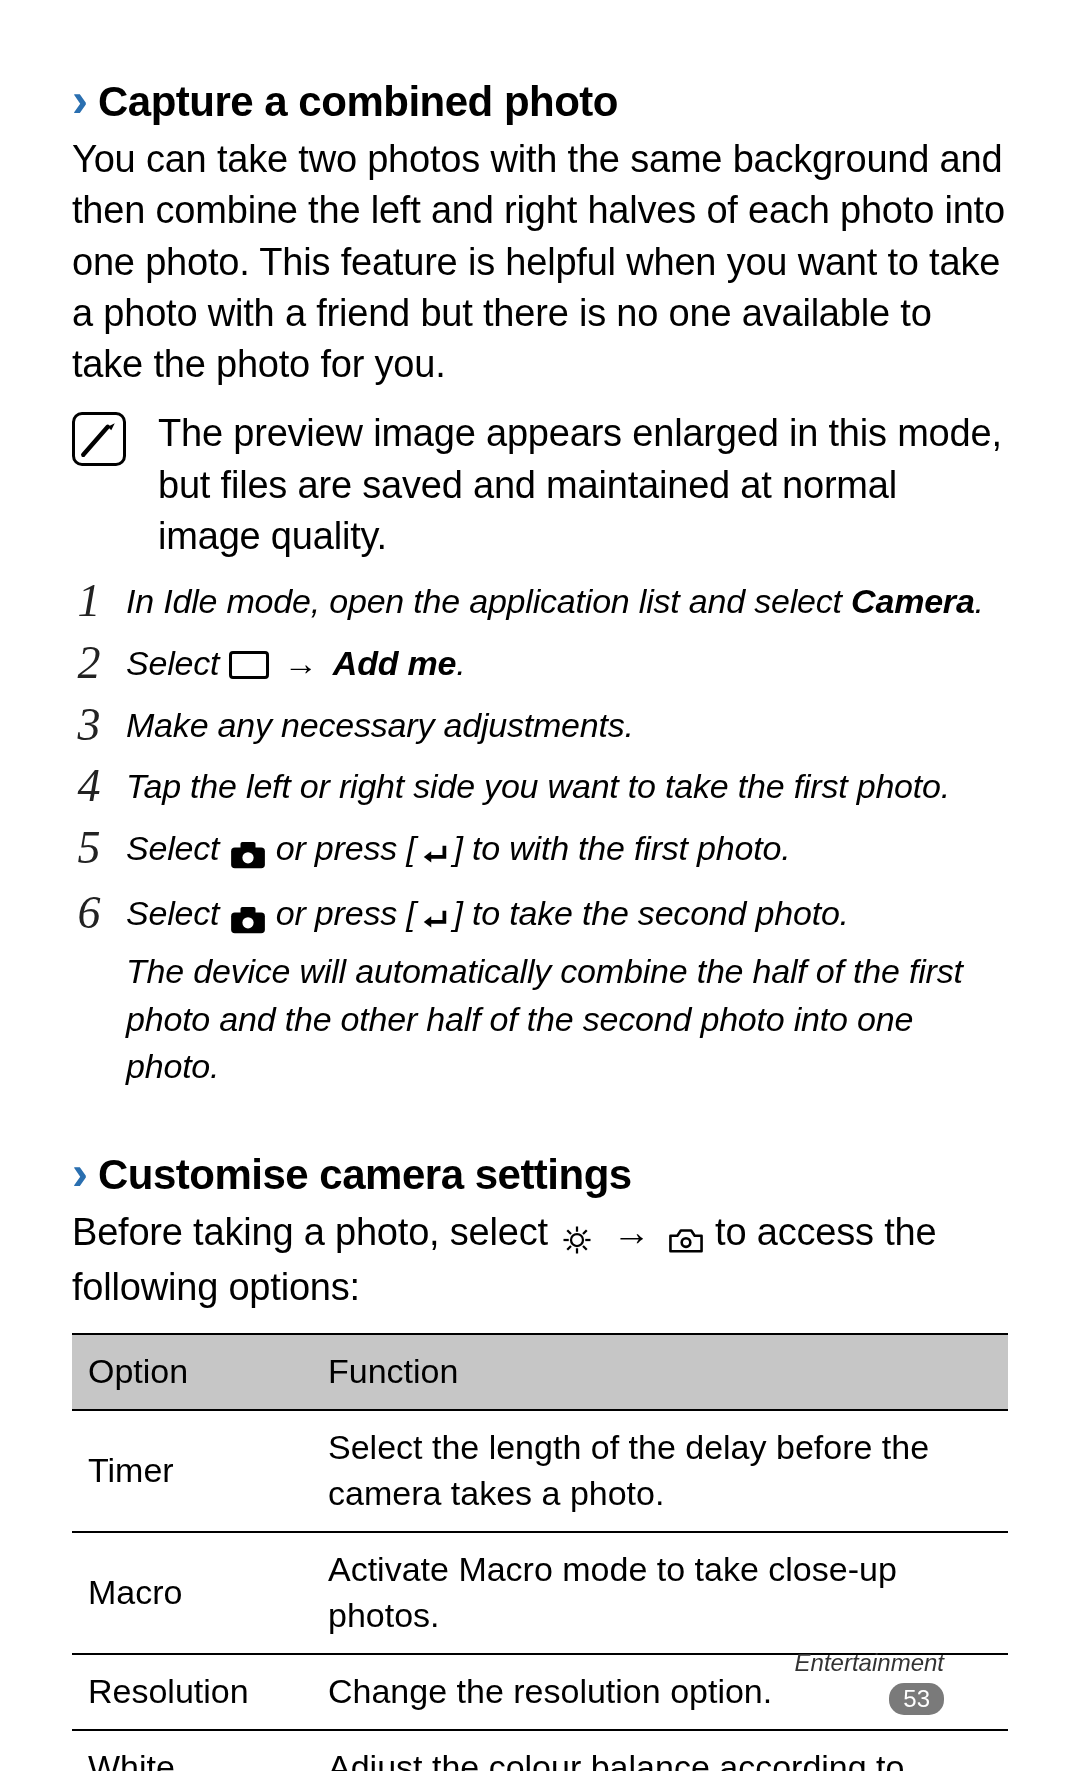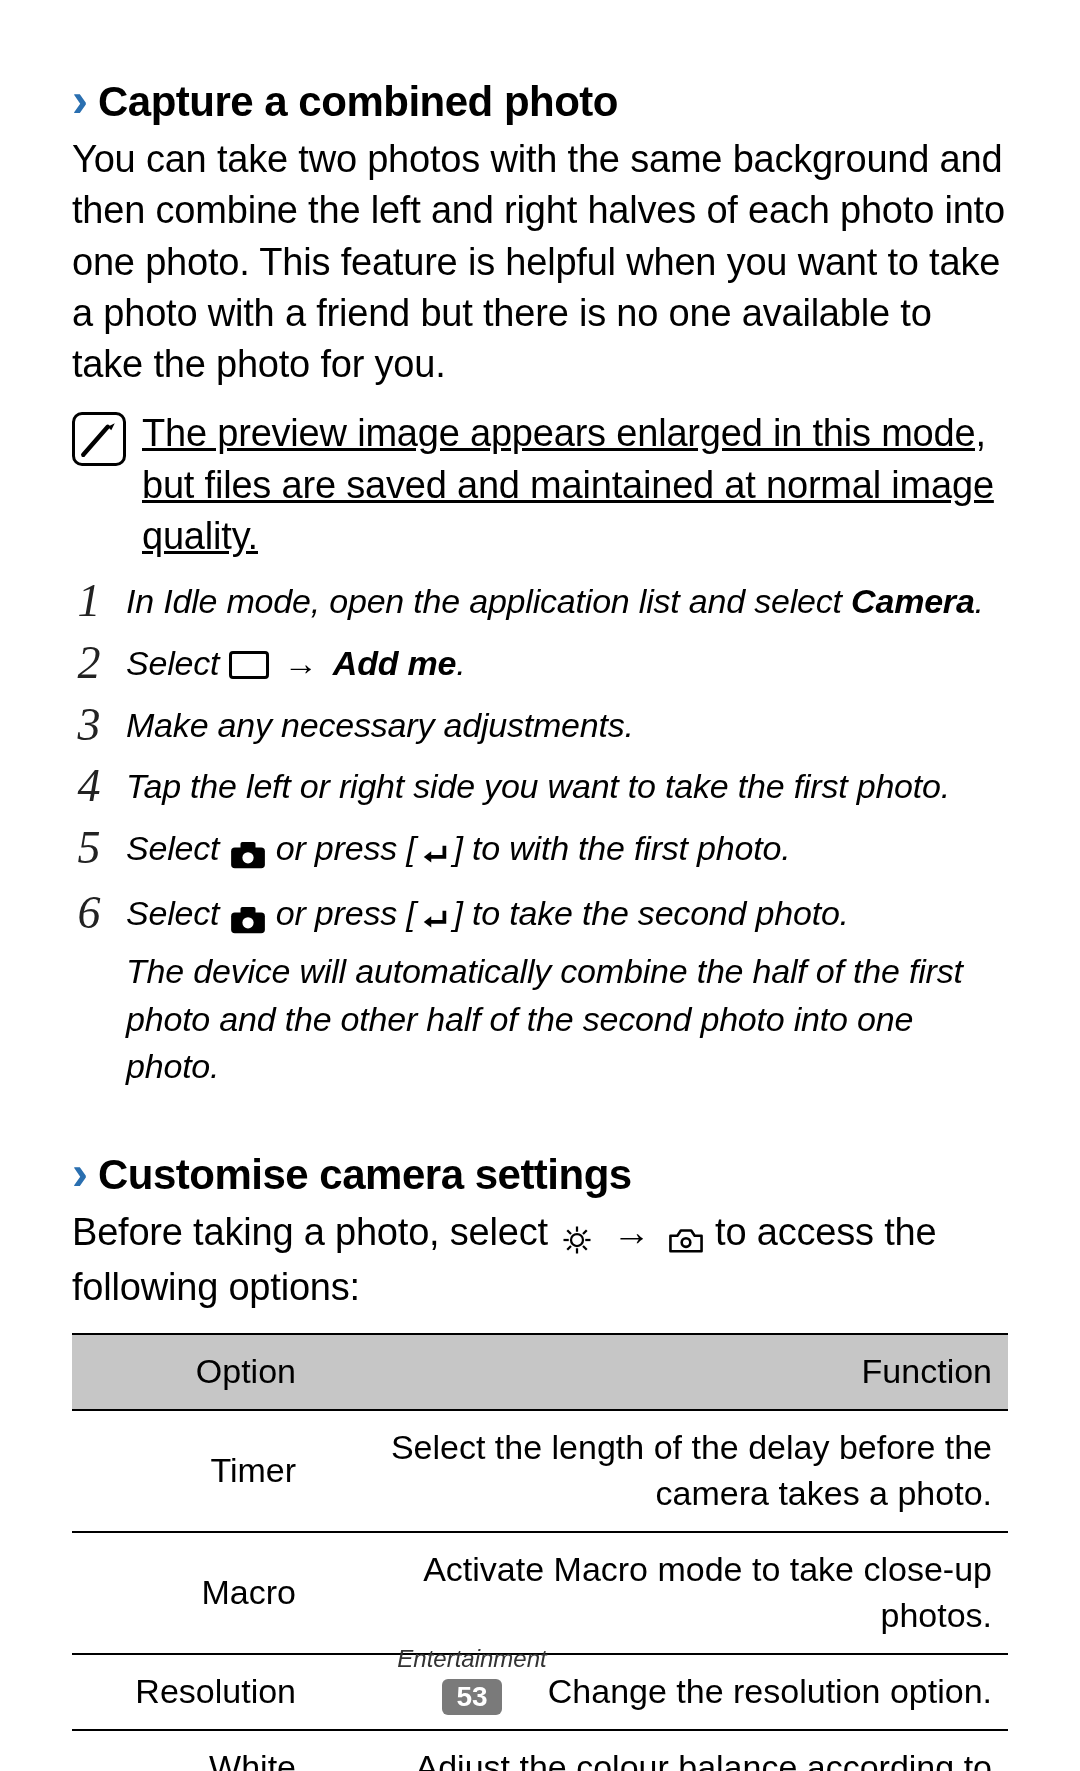--- a/index.html
+++ b/index.html
@@ -2,40 +2,40 @@
 <html><head>
 <meta charset="utf-8">
 <style>
   * { box-sizing: border-box; margin: 0; padding: 0; }
   html, body { width: 1080px; height: 1771px; background: #fff; font-family: "Segoe UI", "Helvetica Neue", Arial, sans-serif; color: #000; }
   .page { padding: 70px 72px 40px 72px; width: 1080px; height: 1771px; position: relative; }
   .section-heading { display: flex; align-items: baseline; gap: 10px; margin-top: 6px; margin-bottom: 8px; }
   .chevron { font-size: 48px; font-weight: 900; color: #2a6fb0; line-height: 1; }
   .heading-text { font-size: 42px; font-weight: 700; letter-spacing: -0.5px; }
   .body-text { font-size: 38px; line-height: 1.35; letter-spacing: -0.2px; }
-  .note-row { display: flex; gap: 16px; margin-top: 18px; align-items: flex-start; text-decoration: underline; }
+  .note-row { display: flex; gap: 32px; margin-top: 18px; align-items: flex-start; }
   .note-icon { width: 54px; height: 54px; border: 3px solid #000; border-radius: 10px; display: flex; align-items: center; justify-content: center; flex-shrink: 0; margin-top: 4px; }
   .note-icon svg { width: 42px; height: 42px; }
   .steps { margin-top: 16px; }
   .step-row { display: flex; gap: 20px; margin-top: 14px; align-items: flex-start; }
   .step-num { font-family: Georgia, "Times New Roman", serif; font-style: italic; font-size: 46px; line-height: 1; width: 34px; text-align: center; flex-shrink: 0; color: #222; }
   .step-text { font-size: 34px; line-height: 1.4; letter-spacing: -0.2px; font-style: italic; }
   .bold { font-weight: 700; }
   .inline-icon { display: inline-block; vertical-align: -4px; }
   .inline-icon.rect { width: 40px; height: 28px; border: 3px solid #000; border-radius: 4px; }
   .inline-icon.camera svg, .inline-icon.keyret svg, .inline-icon.gear svg, .inline-icon.camline svg { width: 38px; height: 30px; display: inline-block; vertical-align: -6px; }
   .arrow { padding: 0 6px; }
   .section2 { margin-top: 58px; }
   .table { width: 100%; border-collapse: collapse; margin-top: 20px; }
-  .table th, .table td { text-align: right; padding: 14px 16px; font-size: 34px; font-weight: 400; border-bottom: 2px solid #000; vertical-align: middle; line-height: 1.35; }
+  .table th, .table td { text-align: left; padding: 14px 16px; font-size: 34px; font-weight: 400; border-bottom: 2px solid #000; vertical-align: middle; line-height: 1.35; }
   .table thead th { background: #c6c6c6; border-top: 2px solid #000; }
   .table .col-opt { width: 240px; }
-  .footer { position: absolute; bottom: 56px; left: 0; width: 944px; text-align: center; }
+  .footer { position: absolute; bottom: 56px; left: 0; width: 944px; text-align: right; }
   .footer-label { font-style: italic; font-size: 24px; color: #333; }
-  .page-badge { display: inline-block; margin-top: 6px; background: #7a7a7a; color: #fff; border-radius: 6px; padding: 2px 14px; font-size: 28px; font-weight: 700; }
+  .page-badge { display: inline-block; margin-top: 6px; background: #7a7a7a; color: #fff; border-radius: 15px; padding: 2px 14px; font-size: 24px; font-weight: 400; }
   .step-sub { margin-top: 6px; }
 </style>
 </head>
 <body>
 
 <div class="page">
 
   <div class="section-heading">
     <span class="chevron">›</span>
     <span class="heading-text">Capture a combined photo</span>

